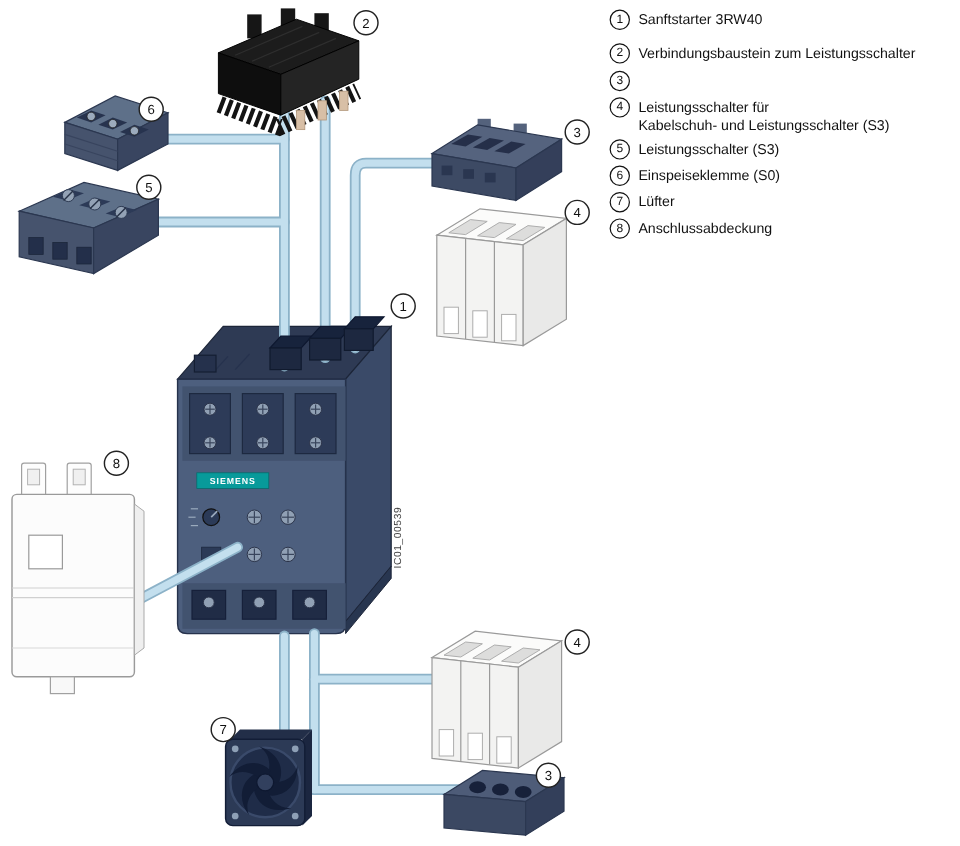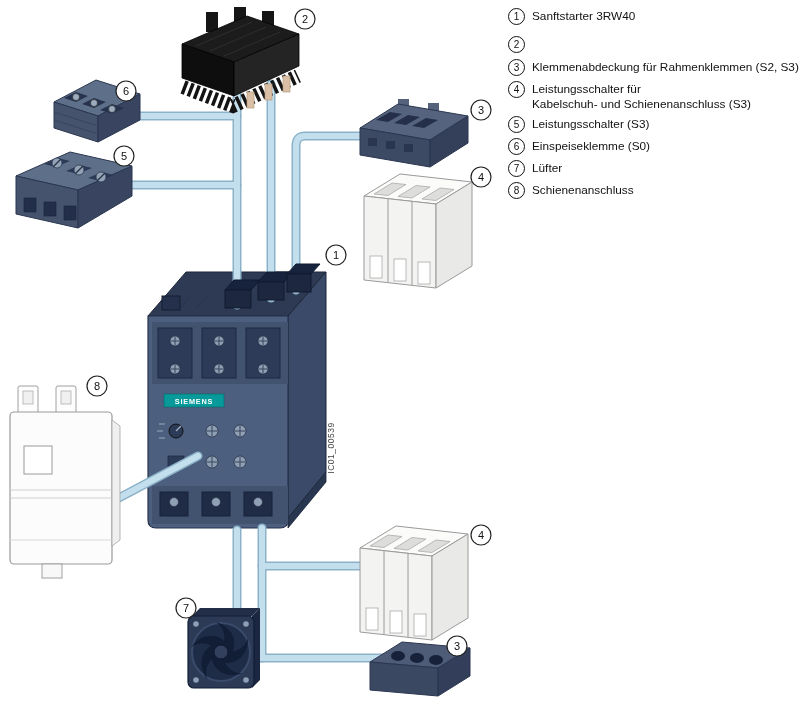--- a/index.html
+++ b/index.html
@@ -299,43 +299,43 @@
     </g>
   </svg>
 
   <div class="legend">
     <div class="lg-row r1">
       <span class="lg-circle">1</span>
       <span class="lg-label">Sanftstarter 3RW40</span>
     </div>
     <div class="lg-row r2">
       <span class="lg-circle">2</span>
+      <span class="lg-label">Verbindungsbaustein zum Leistungsschalter</span>
     </div>
     <div class="lg-row r3">
       <span class="lg-circle">3</span>
-      <span class="lg-label">Klemmenabdeckung für Rahmenklemmen (S2, S3)</span>
     </div>
     <div class="lg-row r4">
       <span class="lg-circle">4</span>
       <span class="lg-label">
         <span>Leistungsschalter für</span><br>
-        <span>Kabelschuh- und Schienenanschluss (S3)</span>
+        <span>Kabelschuh- und Leistungsschalter (S3)</span>
       </span>
     </div>
     <div class="lg-row r5">
       <span class="lg-circle">5</span>
       <span class="lg-label">Leistungsschalter (S3)</span>
     </div>
     <div class="lg-row r6">
       <span class="lg-circle">6</span>
       <span class="lg-label">Einspeiseklemme (S0)</span>
     </div>
     <div class="lg-row r7">
       <span class="lg-circle">7</span>
       <span class="lg-label">Lüfter</span>
     </div>
     <div class="lg-row r8">
       <span class="lg-circle">8</span>
-      <span class="lg-label">Schienenanschluss</span>
+      <span class="lg-label">Anschlussabdeckung</span>
     </div>
   </div>
 
 </div>
 
 </body></html>

